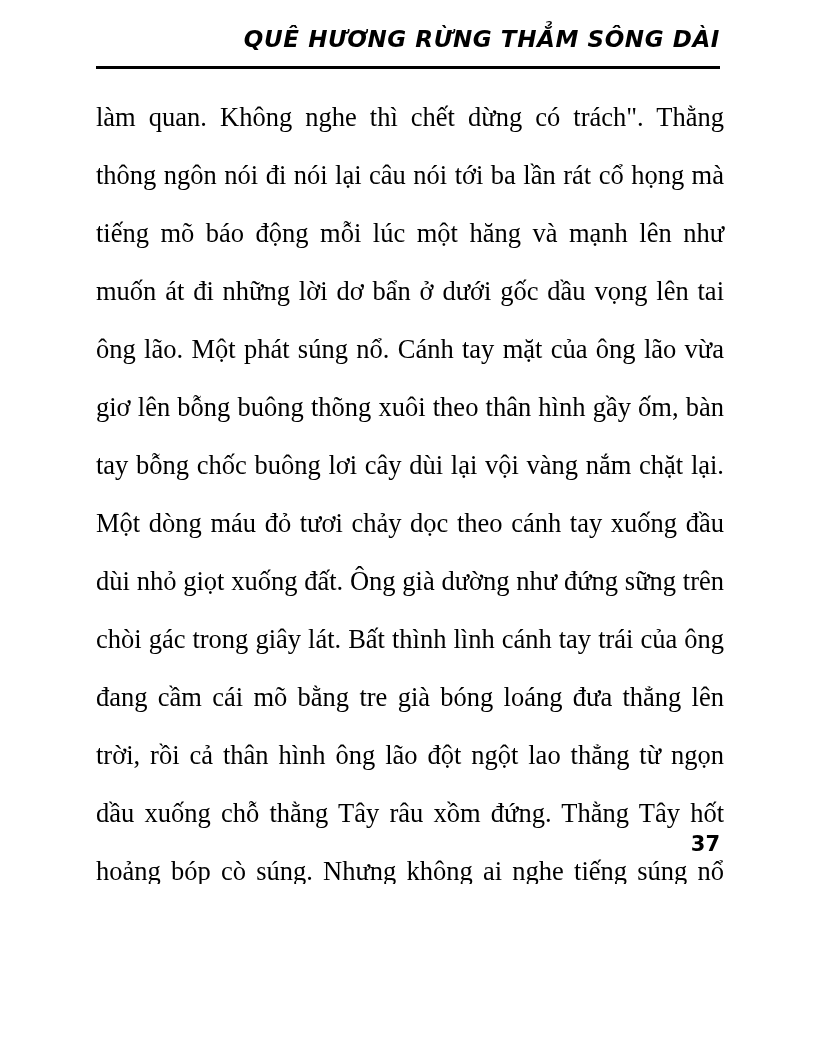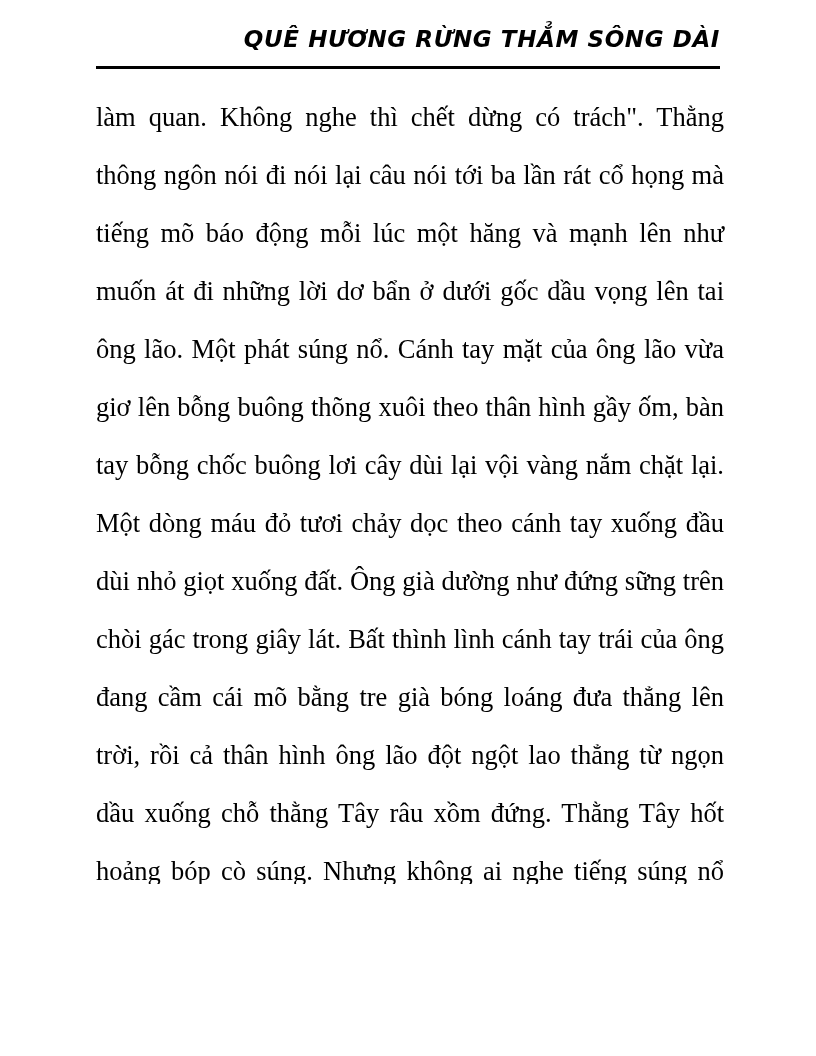--- a/index.html
+++ b/index.html
@@ -72,14 +72,15 @@
 <div class="page">
 
   <div class="header">QUÊ HƯƠNG RỪNG THẲM SÔNG DÀI</div>
 
   <div class="header-rule"></div>
 
   <div class="body-text">
     <p>làm quan. Không nghe thì chết dừng có trách". Thằng thông ngôn nói đi nói lại câu nói tới ba lần rát cổ họng mà tiếng mõ báo động mỗi lúc một hăng và mạnh lên như muốn át đi những lời dơ bẩn ở dưới gốc dầu vọng lên tai ông lão. Một phát súng nổ. Cánh tay mặt của ông lão vừa giơ lên bỗng buông thõng xuôi theo thân hình gầy ốm, bàn tay bỗng chốc buông lơi cây dùi lại vội vàng nắm chặt lại. Một dòng máu đỏ tươi chảy dọc theo cánh tay xuống đầu dùi nhỏ giọt xuống đất. Ông già dường như đứng sững trên chòi gác trong giây lát. Bất thình lình cánh tay trái của ông đang cầm cái mõ bằng tre già bóng loáng đưa thẳng lên trời, rồi cả thân hình ông lão đột ngột lao thẳng từ ngọn dầu xuống chỗ thằng Tây râu xồm đứng. Thằng Tây hốt hoảng bóp cò súng. Nhưng không ai nghe tiếng súng nổ chỉ nghe tiếng gõ rùng rợn của chiếc mõ tre đập xuống đầu tên giặc. Thằng Tây râu xồm chết không kịp ngáp, óc nó phụt ra trắng xóa gốc cây dầu.</p>
   </div>
 
+  <div class="page-number">37</div>
 
 </div>
 
 </body></html>

